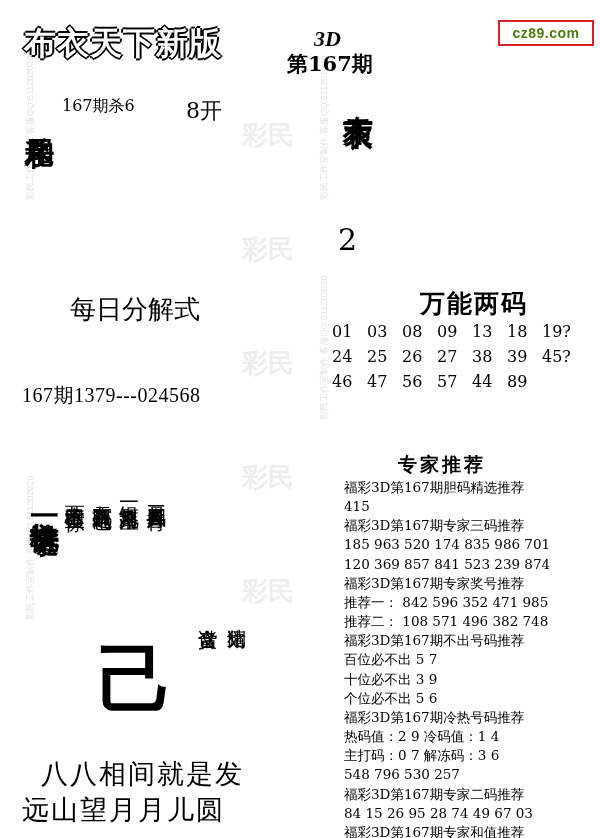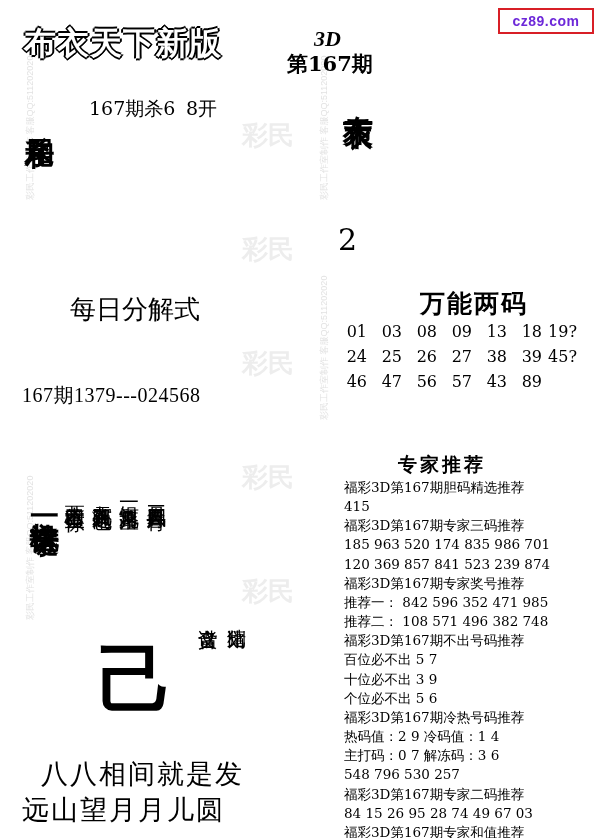--- a/index.html
+++ b/index.html
@@ -18,33 +18,33 @@
   .page {
     position: relative;
     width: 600px;
     height: 838px;
     overflow: hidden;
   }
 
   
   .wm-badge {
     position: absolute;
-    top: 8px;
+    top: 20px;
     right: 6px;
     width: 92px;
     height: 22px;
     background: #ffffff;
     border: 2px solid #d81f26;
     display: flex;
     align-items: center;
     justify-content: center;
     font-family: "Liberation Sans", sans-serif;
     font-size: 14px;
     font-weight: bold;
-    color: #6d28d9;
+    color: #4d7c0f;
     letter-spacing: 0.5px;
   }
 
   
   .wm-faint {
     position: absolute;
     color: #e2e2e2;
     font-family: "Liberation Sans", sans-serif;
     font-size: 9px;
     white-space: nowrap;
@@ -94,29 +94,28 @@
     font-size: 21px;
     font-weight: bold;
     font-family: "DejaVu Serif", serif;
   }
 
   
   .kill-line {
     position: absolute;
     left: 62px;
     top: 96px;
-    font-size: 19px;
-    font-family: "DejaVu Serif", serif;
-    margin-left: 27px;
+    font-size: 16px;
+    font-family: "DejaVu Serif", serif;
   }
   .kill-open {
     position: absolute;
     left: 186px;
     top: 96px;
-    font-size: 19px;
+    font-size: 22px;
     font-family: "DejaVu Serif", serif;
   }
   .vert-label {
     position: absolute;
     writing-mode: vertical-rl;
     text-orientation: upright;
     font-family: "DejaVu Serif", serif;
     font-weight: bold;
   }
   .sha-he-wei {
@@ -180,21 +179,21 @@
     font-family: "DejaVu Serif", serif;
     font-size: 16px;
   }
   .wnlm-row {
     display: flex;
     justify-content: flex-start;
     margin-bottom: 6px;
   }
   .wnlm-cell {
     width: 35px;
-    text-align: right;
+    text-align: left;
   }
 
   
   .expert-title {
     position: absolute;
     left: 398px;
     top: 452px;
     font-size: 19px;
     font-weight: bold;
     font-family: "DejaVu Serif", serif;
@@ -327,21 +326,21 @@
       <span class="wnlm-cell">27</span>
       <span class="wnlm-cell">38</span>
       <span class="wnlm-cell">39</span>
       <span class="wnlm-cell">45?</span>
     </div>
     <div class="wnlm-row">
       <span class="wnlm-cell">46</span>
       <span class="wnlm-cell">47</span>
       <span class="wnlm-cell">56</span>
       <span class="wnlm-cell">57</span>
-      <span class="wnlm-cell">43</span>
+      <span class="wnlm-cell">44</span>
       <span class="wnlm-cell">89</span>
     </div>
   </div>
 
   <div class="expert-title">专家推荐</div>
   <div class="expert-body">
     <div>福彩3D第167期胆码精选推荐</div>
     <div>415</div>
     <div>福彩3D第167期专家三码推荐</div>
     <div>185 963 520 174 835 986 701</div>

